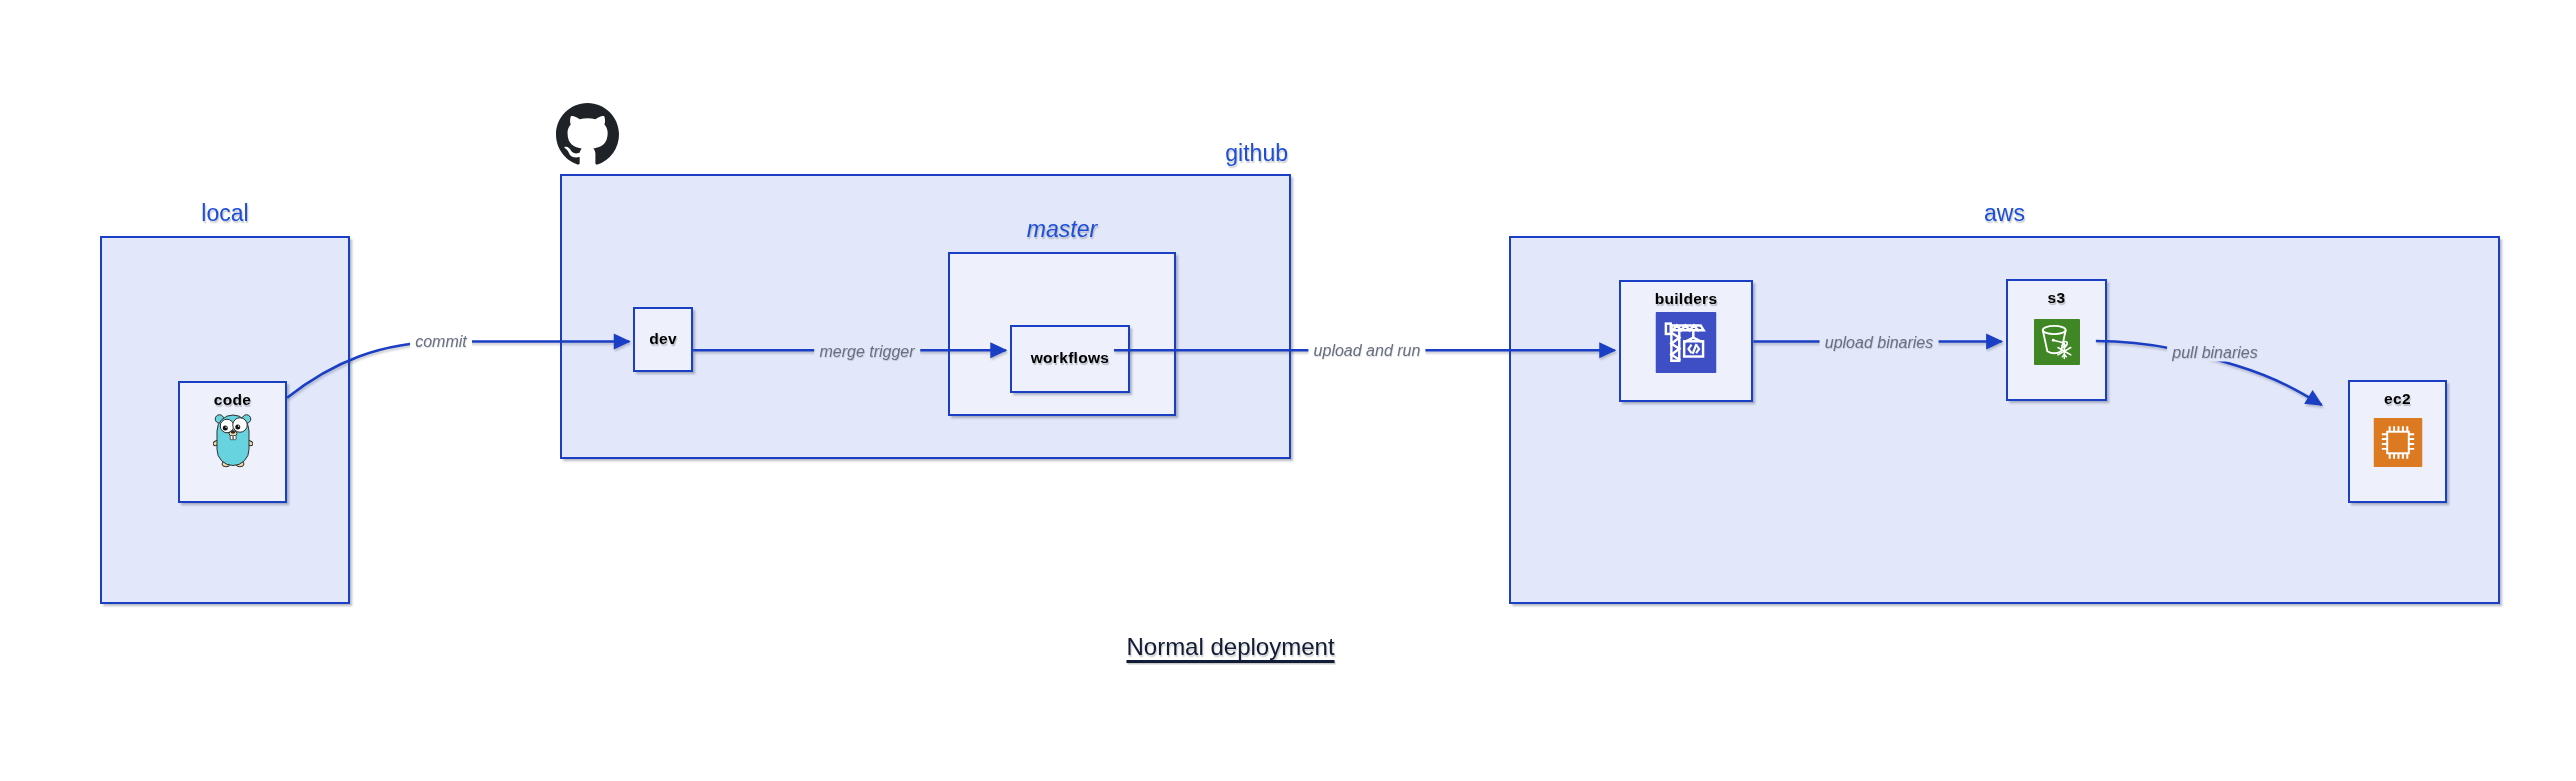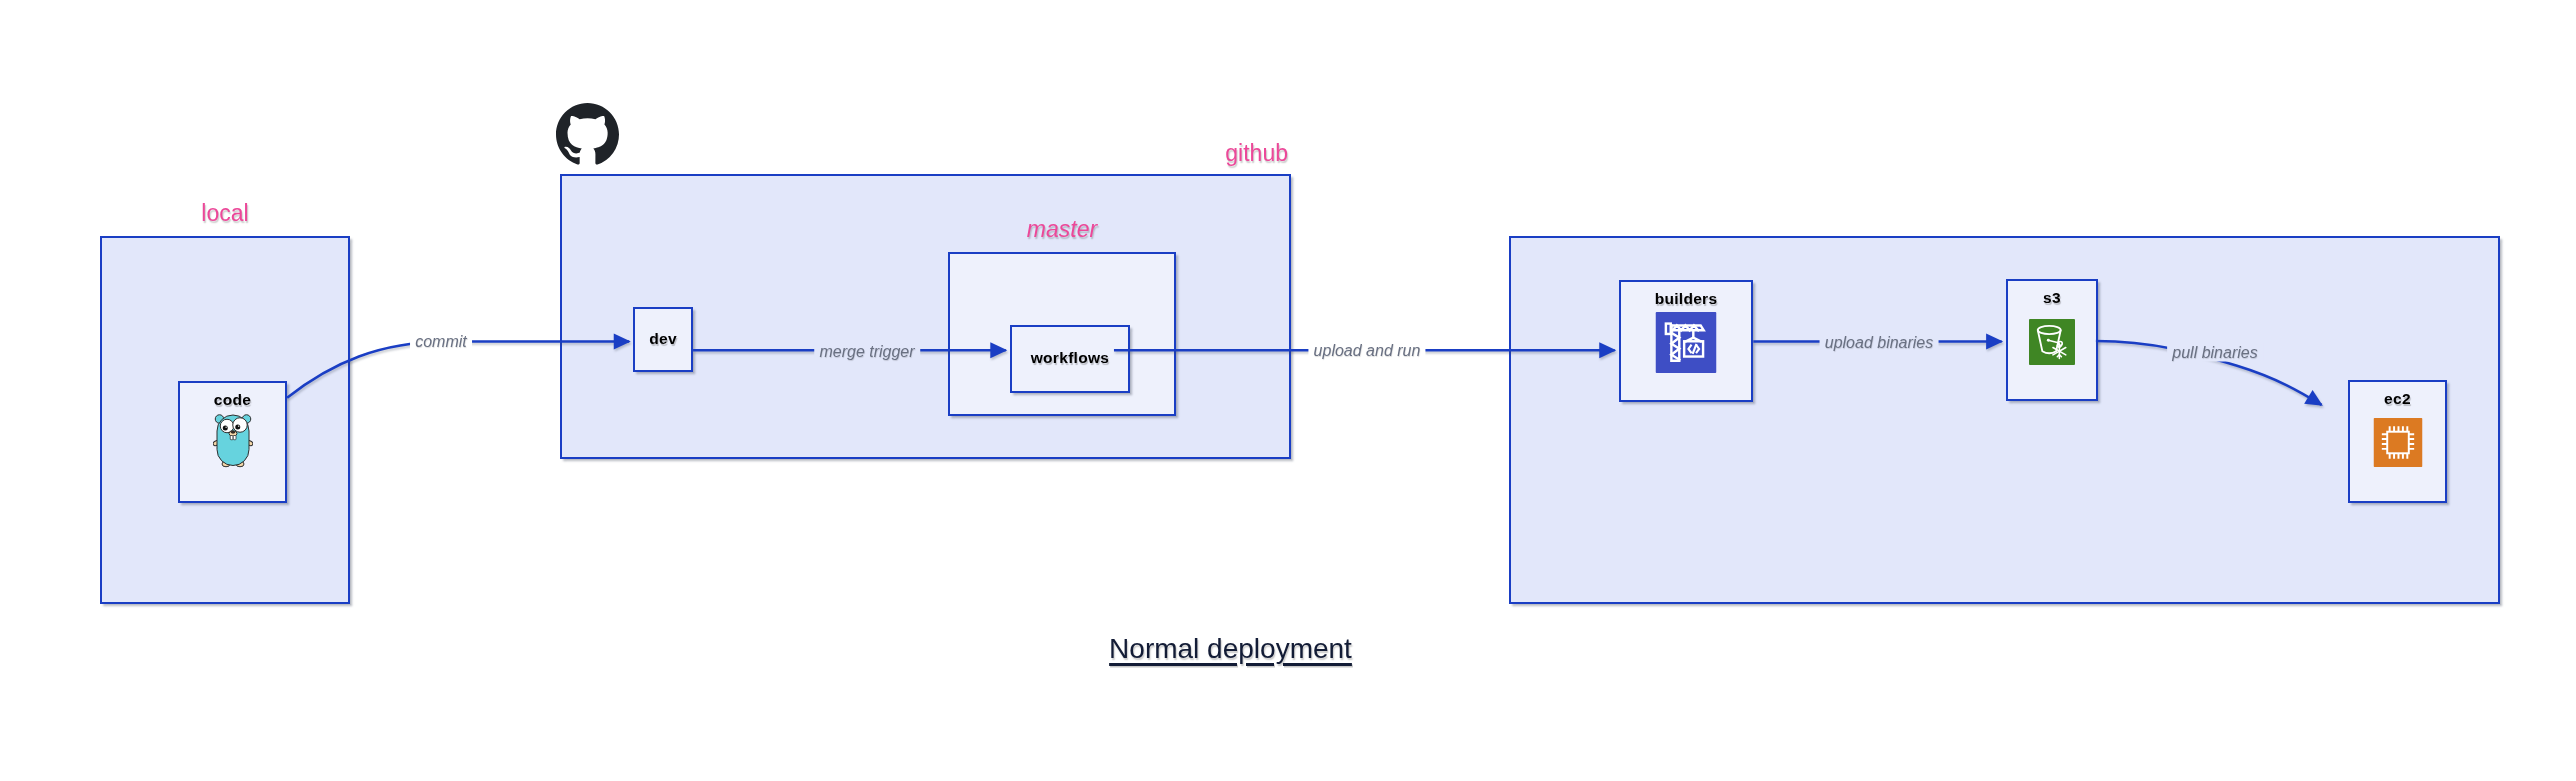--- a/index.html
+++ b/index.html
@@ -4,37 +4,37 @@
 <style>
   html,body{margin:0;padding:0;background:#ffffff;}
   .canvas{position:relative;width:2604px;height:781px;background:#ffffff;overflow:hidden;
           font-family:"Liberation Sans",sans-serif;}
 
   .group-box{position:absolute;box-sizing:border-box;background:#e2e7fa;
              border:2.6px solid #1A3EC4;box-shadow:2.6px 3.1px 2.1px rgba(60,70,90,.35);}
   .node-box{position:absolute;box-sizing:border-box;background:#eef1fc;
             border:2.6px solid #1A3EC4;box-shadow:2.6px 3.1px 2.1px rgba(60,70,90,.35);}
 
-  .group-label{position:absolute;font-size:23px;color:#ec4899;
+  .group-label{position:absolute;font-size:23px;color:#1d4ed8;
                text-shadow:1px 1.5px 1.5px rgba(0,0,0,.22);white-space:nowrap;}
   .node-label{font-weight:bold;font-size:15.5px;letter-spacing:0.3px;color:#000000;
               text-align:center;text-shadow:1px 1.5px 1px rgba(0,0,0,.22);}
   .label-top{position:absolute;left:0;right:0;top:8.2px;}
   .label-center{position:absolute;left:0;right:0;top:50%;transform:translateY(-54%);}
 
   .edges{position:absolute;left:0;top:0;filter:drop-shadow(1.5px 2.1px 1px rgba(60,70,90,.30));}
 
   .edge-label{position:absolute;transform:translate(-50%,-50%);font-style:italic;
               font-size:16px;color:#697082;padding:0.5px 5.2px;white-space:nowrap;
               text-shadow:0.5px 1px 1px rgba(0,0,0,.15);}
   .bg-white{background:#ffffff;}
   .bg-lav{background:#e2e7fa;}
 
   .diagram-title{position:absolute;left:973px;top:633px;width:515px;text-align:center;
-                 font-size:28px;color:#131c36;text-decoration:underline;
+                 font-size:24px;color:#131c36;text-decoration:underline;
                  text-decoration-thickness:2.6px;text-underline-offset:4.6px;
                  text-shadow:1px 1.5px 1.5px rgba(0,0,0,.22);}
 
   .icon-abs{position:absolute;}
 </style>
 </head>
 <body>
 
 <div class="canvas">
 
@@ -44,20 +44,21 @@
   <div class="group-label" style="left:1108px;width:180px;top:140px;text-align:right;">github</div>
   <div class="group-box" style="left:560px;top:174px;width:731px;height:285px;"></div>
 
   <svg class="icon-abs" style="left:556px;top:103px;" width="63" height="63" viewBox="0 0 16 16">
     <path fill="#1f2328" d="M8 0C3.58 0 0 3.58 0 8c0 3.54 2.29 6.53 5.47 7.59.4.07.55-.17.55-.38 0-.19-.01-.82-.01-1.49-2.01.37-2.53-.49-2.69-.94-.09-.23-.48-.94-.82-1.13-.28-.15-.68-.52-.01-.53.63-.01 1.08.58 1.23.82.72 1.21 1.87.87 2.33.66.07-.52.28-.87.51-1.07-1.78-.2-3.64-.89-3.64-3.95 0-.87.31-1.59.82-2.15-.08-.2-.36-1.02.08-2.12 0 0 .67-.21 2.2.82.64-.18 1.32-.27 2-.27s1.36.09 2 .27c1.53-1.04 2.2-.82 2.2-.82.44 1.1.16 1.92.08 2.12.51.56.82 1.27.82 2.15 0 3.07-1.87 3.75-3.65 3.95.29.25.54.73.54 1.48 0 1.07-.01 1.93-.01 2.2 0 .21.15.46.55.38A8.01 8.01 0 0 0 16 8c0-4.42-3.58-8-8-8z"></path>
   </svg>
 
   <div class="group-label" style="left:948px;width:228px;top:216px;text-align:center;font-style:italic;">master</div>
   <div class="node-box" style="left:948px;top:252px;width:228px;height:164px;"></div>
 
+  <div class="group-label" style="left:1509px;width:991px;top:200px;text-align:center;">aws</div>
   <div class="group-box" style="left:1509px;top:236px;width:991px;height:368px;"></div>
 
   <div class="node-box" style="left:178px;top:381px;width:109px;height:122px;">
     <div class="node-label label-top">code</div>
 
     <svg style="position:absolute;left:50%;top:29px;transform:translateX(-50%);" width="40" height="56" viewBox="0 0 80 110">
       <g stroke="#2f2f2f" stroke-width="2">
         <circle cx="13" cy="13" r="8.5" fill="#66d3de"></circle>
         <circle cx="67" cy="13" r="8.5" fill="#66d3de"></circle>
         <ellipse cx="7" cy="61" rx="7" ry="4.5" fill="#f4d7a8" transform="rotate(-25 7 61)"></ellipse>
@@ -101,21 +102,21 @@
         <path d="M62 30 V42"></path>
         <path d="M50 48 L62 42 L74 48"></path>
         <rect x="47" y="48" width="31" height="25"></rect>
         <path d="M58 55 L54 60.5 L58 66" stroke-width="3.5"></path>
         <path d="M66.5 54 L61.5 67" stroke-width="3.5"></path>
         <path d="M67.5 55 L71.5 60.5 L67.5 66" stroke-width="3.5"></path>
       </g>
     </svg>
   </div>
 
-  <div class="node-box" style="left:2006px;top:279px;width:92px;height:122px;">
+  <div class="node-box" style="left:2006px;top:279px;width:101px;height:122px;">
     <div class="node-label label-top">s3</div>
 
     <svg style="position:absolute;left:50%;top:38px;transform:translateX(-50%);" width="46" height="46" viewBox="0 0 100 100">
       <rect x="0" y="0" width="100" height="100" rx="2" fill="#3F8624"></rect>
       <g stroke="#ffffff" stroke-width="4" fill="none">
         <ellipse cx="44" cy="24" rx="25" ry="9"></ellipse>
         <path d="M19 24 L29 70 Q44 79 59 70 L69 24"></path>
         <path d="M42 46 Q56 50 66 52" stroke-width="3.5"></path>
         <circle cx="42" cy="46" r="3.2" fill="#ffffff" stroke="none"></circle>
         <circle cx="68" cy="53" r="4.2" stroke-width="3.5"></circle>

